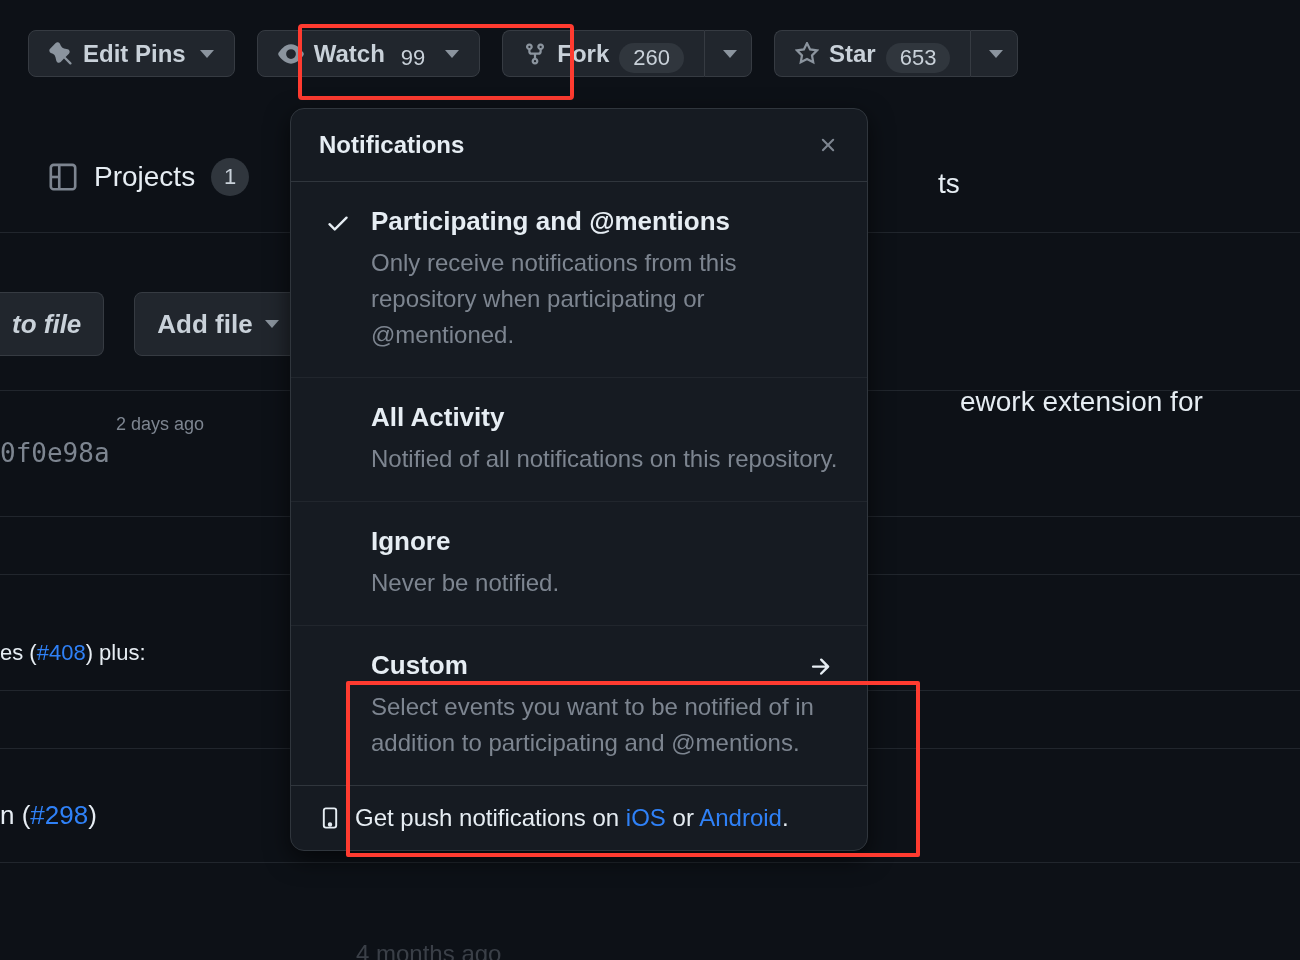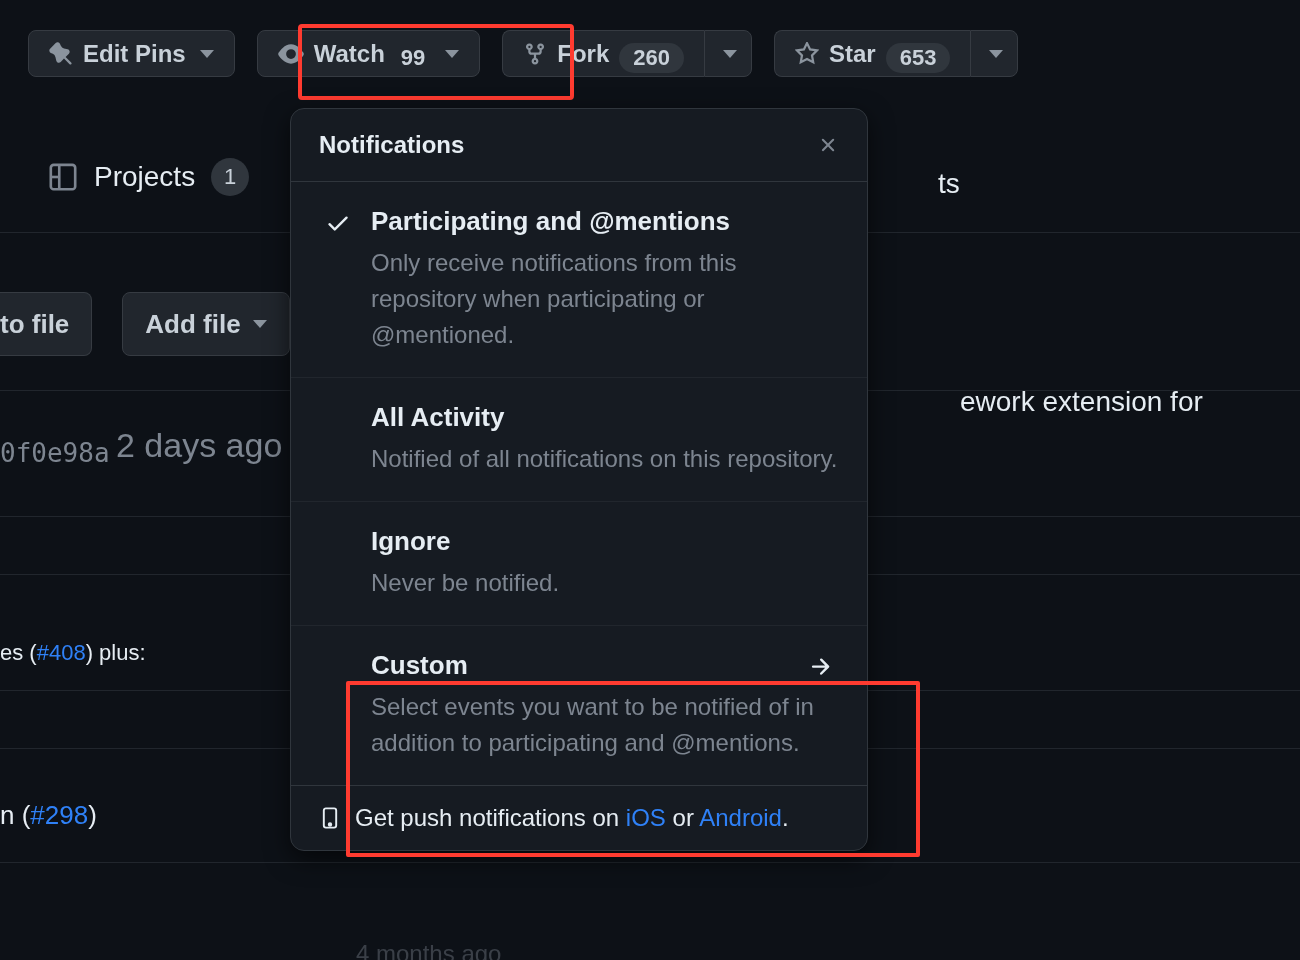--- a/index.html
+++ b/index.html
@@ -35,21 +35,21 @@
     font-weight: 600;
     cursor: pointer;
     height: 47px;
   }
   .btn .count-badge {
     background: #30363d;
     color: #c9d1d9;
     border-radius: 30px;
     padding: 2px 14px;
     font-size: 22px;
-    font-weight: 700;
+    font-weight: 400;
     margin-top: 8px;
   }
   .btn-group {
     display: inline-flex;
   }
   .btn-group .btn:first-child { border-top-right-radius: 0; border-bottom-right-radius: 0; border-right: none; }
   .btn-group .btn.caret-only { border-top-left-radius: 0; border-bottom-left-radius: 0; padding: 12px 14px; }
 
   .icon { display: inline-flex; align-items: center; justify-content: center; }
   .caret-down { width: 0; height: 0; border-left: 7px solid transparent; border-right: 7px solid transparent; border-top: 8px solid #8b949e; margin-left: 4px;}
@@ -89,21 +89,21 @@
   .bg-text.muted { color: #7d8590; }
   .bg-link { color: #2f81f7; }
   .hr-line { position: absolute; left: 0; height: 1px; background: #21262d; width: 1300px; }
 
   .small-btn-row {
     position: absolute;
     top: 292px; left: 0;
     display: flex; gap: 30px;
   }
   .small-btn-row .btn { font-size: 26px; padding: 14px 22px; height: 64px; }
-  .small-btn-row .btn.partial-left { border-top-left-radius: 0; border-bottom-left-radius: 0; border-left: none; padding-left: 0;}
+  .small-btn-row .btn.partial-left { border-top-left-radius: 0; border-bottom-left-radius: 0; border-left: none; padding-left: 12px; font-style: italic;}
 
   
   .dropdown {
     position: absolute;
     top: 108px;
     left: 290px;
     width: 578px;
     background: #161b22;
     border: 1px solid #30363d;
     border-radius: 14px;
@@ -242,21 +242,21 @@
   <button class="btn partial-left">
     <span>to file</span>
   </button>
   <button class="btn">
     <span>Add file</span>
     <span class="caret-down" style="margin-left:2px;"></span>
   </button>
 </div>
 
 <span class="bg-text muted" style="top:438px; left:0; font-family:ui-monospace,monospace; font-size:26px;">0f0e98a</span>
-<span class="bg-text muted" style="top:426px; left:116px; font-size:34px;">2 days ago</span>
+<span class="bg-text muted" style="top:414px; left:116px; font-size:18px;">2 days ago</span>
 
 <span class="bg-text" style="top:386px; left:960px; font-size:28px;">ework extension for</span>
 
 <div class="bg-text" style="top:614px; left:0; font-size:22px;margin-top:26px;">
   <span>es (</span><span class="bg-link">#408</span><span>) plus:</span>
 </div>
 
 <div class="bg-text" style="top:776px; left:0; font-size:26px;margin-top:24px;">
   <span>n (</span><span class="bg-link">#298</span><span>)</span>
 </div>

